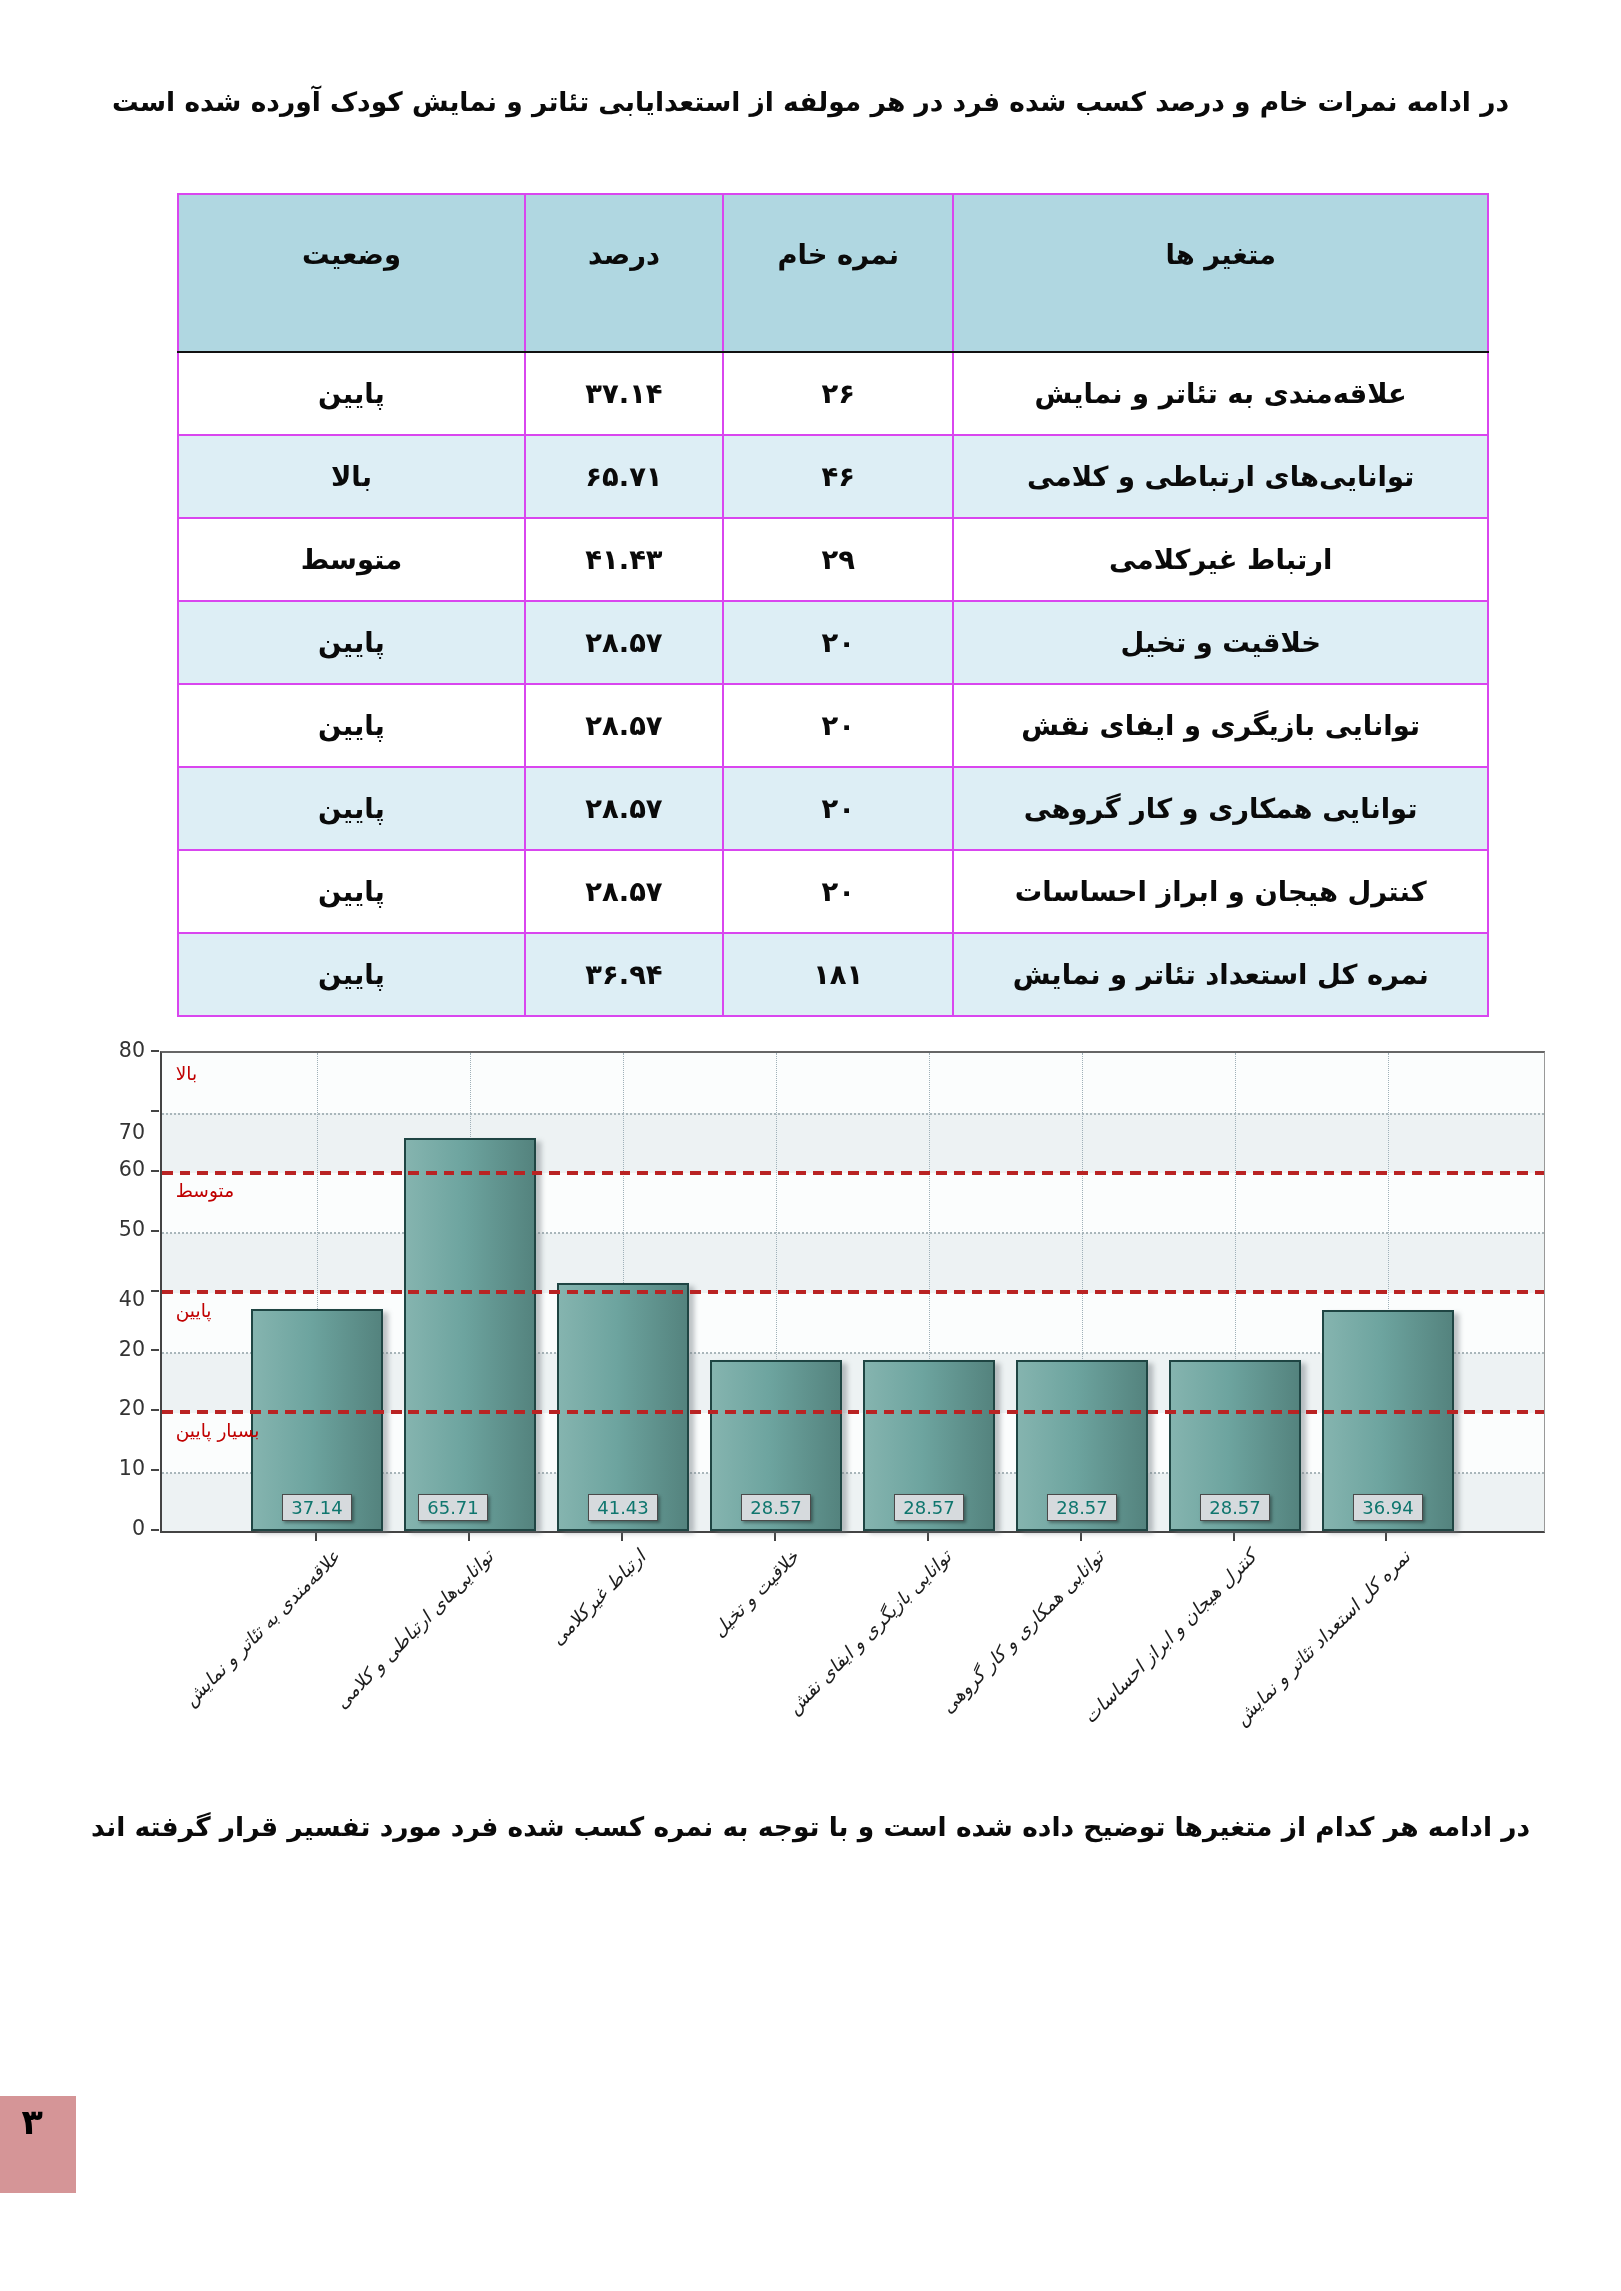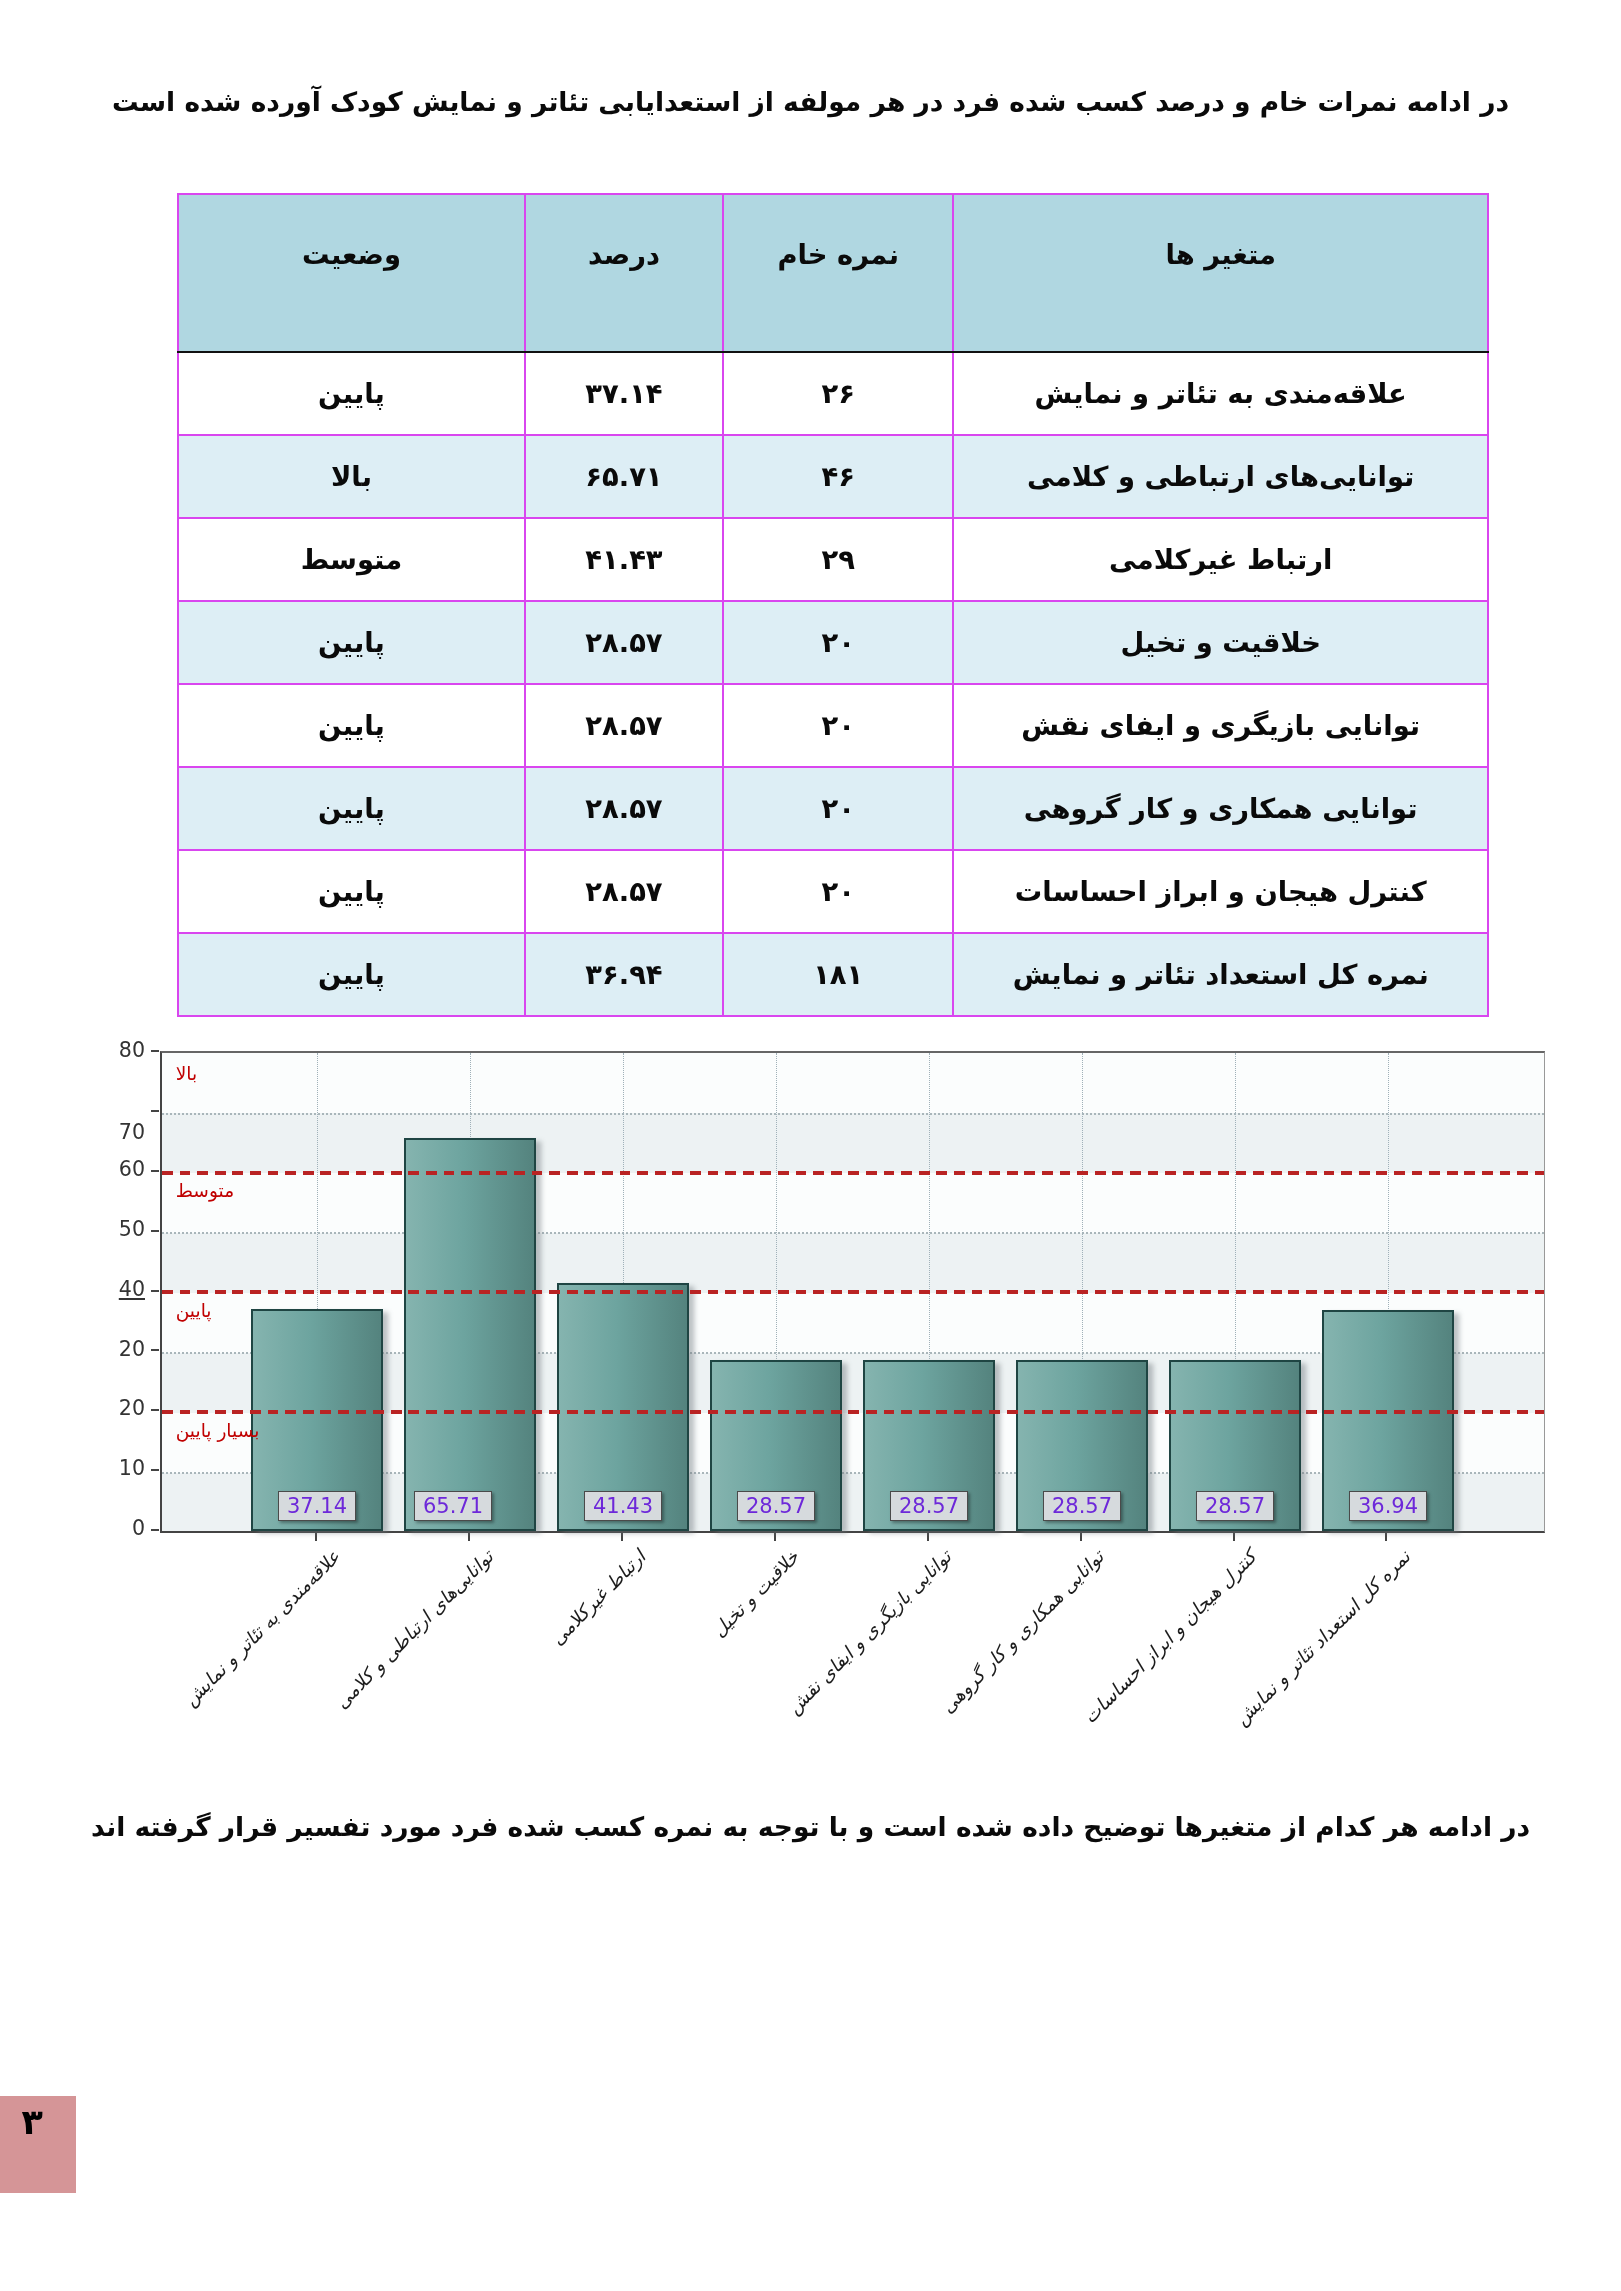--- a/index.html
+++ b/index.html
@@ -55,21 +55,21 @@
     position:absolute;bottom:0;width:132px;z-index:3;
     background:linear-gradient(90deg,#85b4af 0%,#6da49f 45%,#54837e 100%);
     border:2px solid #1f4543;box-sizing:border-box;
     box-shadow:5.9px 2.9px 4.9px rgba(110,120,125,.45);
   }
   .bar-label{
     position:absolute;bottom:9.8px;z-index:7;width:88px;text-align:center;
   }
   .bar-label span{
     display:inline-block;background:#d6dadd;border:1px solid #4a4a4a;
-    padding:2px 7.8px;font-size:21px;color:#6d28d9;box-shadow:2px 2px 2.9px rgba(0,0,0,.35);
+    padding:2px 7.8px;font-size:18px;color:#0f766e;box-shadow:2px 2px 2.9px rgba(0,0,0,.35);
   }
   .ylabel{
     position:absolute;left:86px;width:59px;text-align:right;
     font-size:20.6px;color:#333;
   }
   .ytick{position:absolute;width:7.8px;height:0;border-top:2px solid #444;left:151px;}
   .xtick{position:absolute;top:511px;width:0;height:8.8px;border-left:2px solid #444;}
   .xlabel-anchor{position:absolute;top:525px;width:0;height:0;}
   .xlabel-anchor span{
     position:absolute;right:0;top:0;white-space:nowrap;direction:rtl;
@@ -191,21 +191,21 @@
     </div>
   <div id="chart-decor">
       <div class="ylabel" style="top: 495px;">0</div>
       <div class="ytick" style="top: 508px;"></div>
       <div class="ylabel" style="top: 435px;">10</div>
       <div class="ytick" style="top: 448px;"></div>
       <div class="ylabel" style="top: 375px;">20</div>
       <div class="ytick" style="top: 388px;"></div>
       <div class="ylabel" style="top: 316px;">20</div>
       <div class="ytick" style="top: 328px;"></div>
-      <div class="ylabel" style="top: 256px; text-decoration: underline;">40</div>
+      <div class="ylabel" style="top: 266px;">40</div>
       <div class="ytick" style="top: 269px;"></div>
       <div class="ylabel" style="top: 196px;">50</div>
       <div class="ytick" style="top: 209px;"></div>
       <div class="ylabel" style="top: 136px;">60</div>
       <div class="ytick" style="top: 149px;"></div>
       <div class="ylabel" style="top: 76px; margin-top: 23px;">70</div>
       <div class="ytick" style="top: 89px;"></div>
       <div class="ylabel" style="top: 16.7px;">80</div>
       <div class="ytick" style="top: 29px;"></div>
       <div class="xtick" style="left: 315px;"></div>

